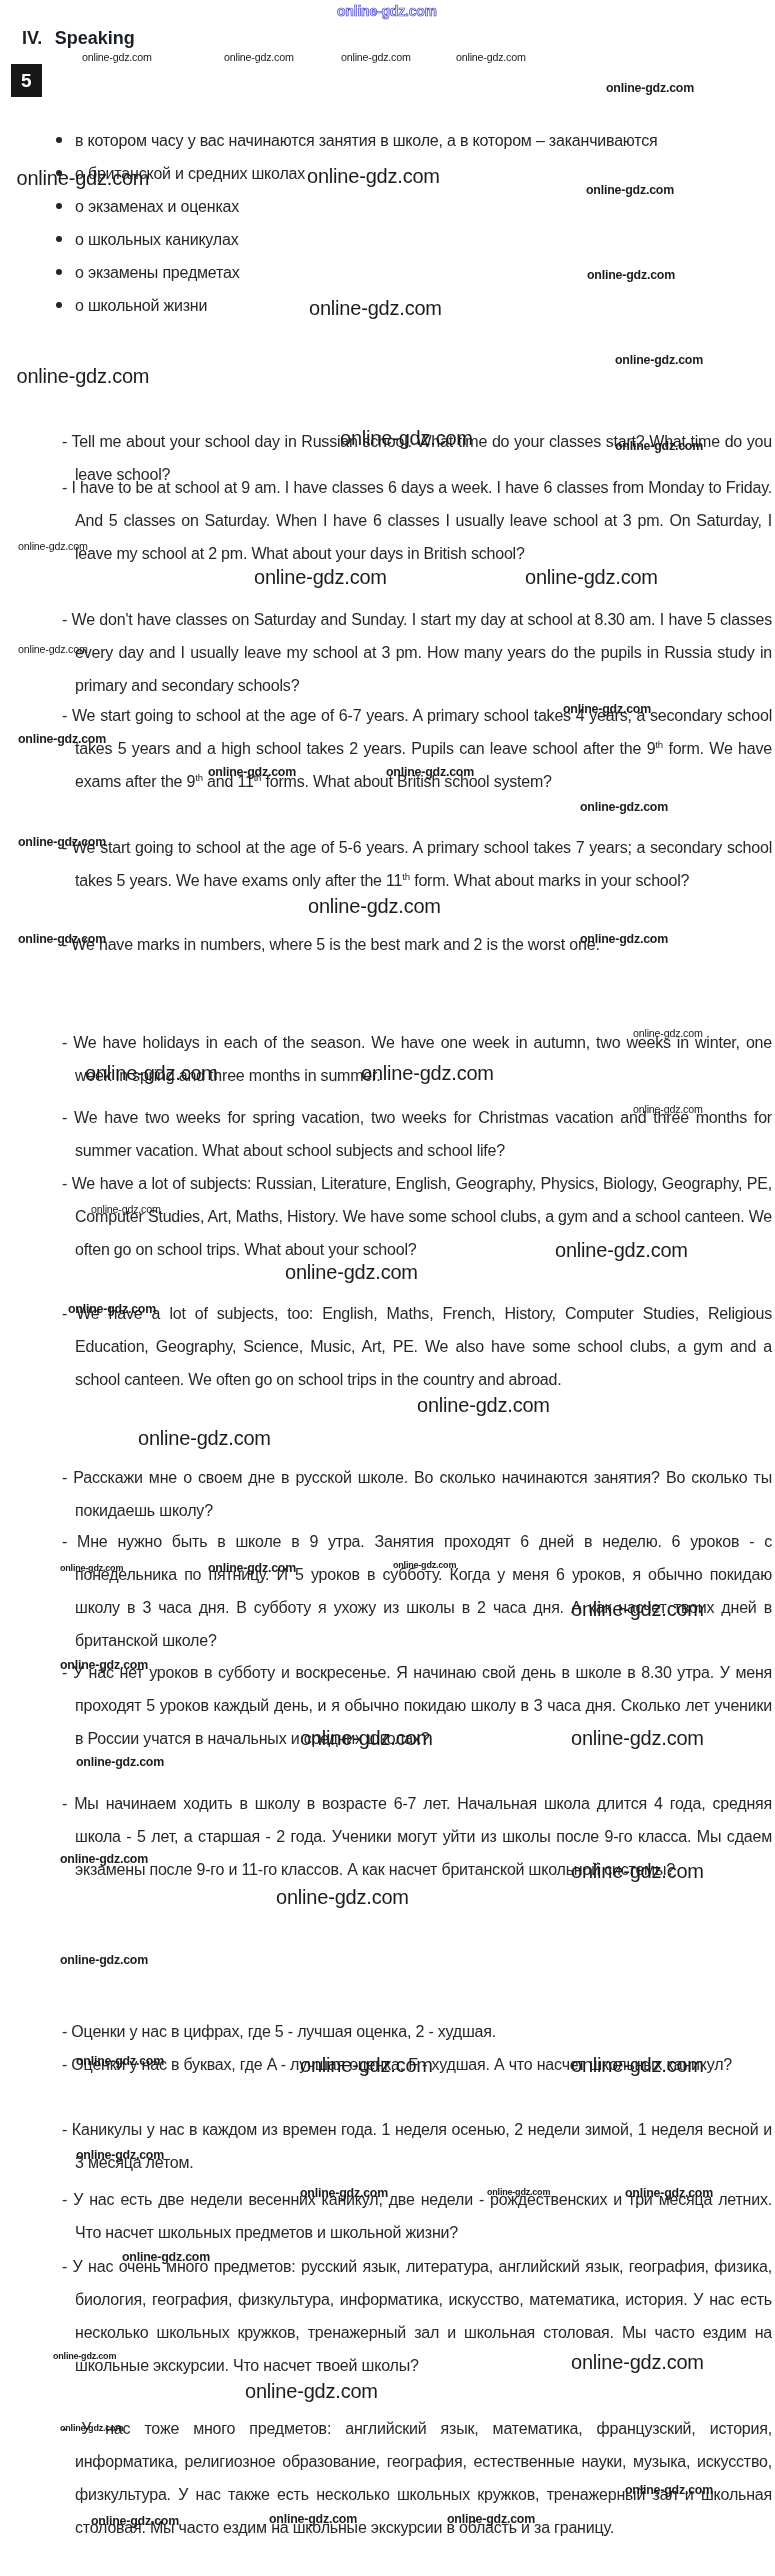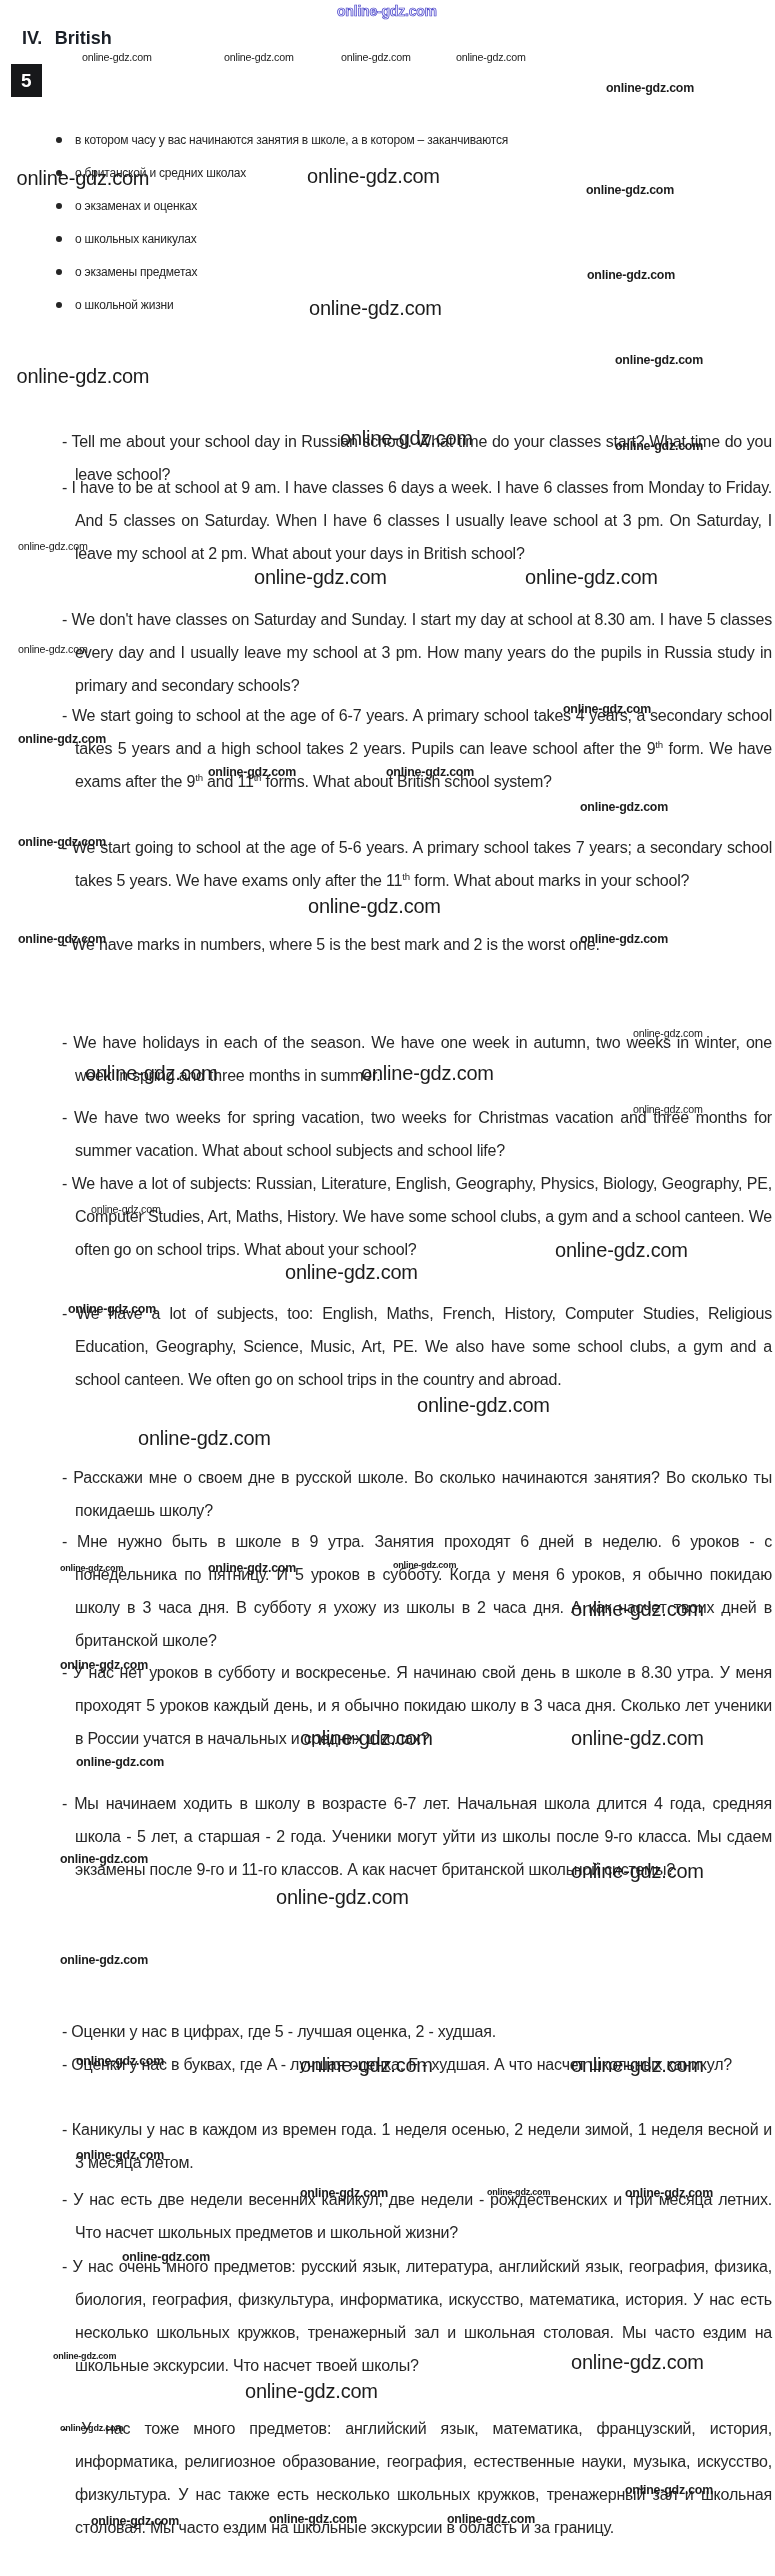--- a/index.html
+++ b/index.html
@@ -29,21 +29,21 @@
   .badge {
     left:10.7px; top:64px; width:31px; height:33px; background:#17181a; color:#ffffff;
     font-size:19px; font-weight:700; display:flex; align-items:center; justify-content:center;
   }
   .task {
     left:51px; top:59px; width:709px; font-size:17.3px; font-weight:700; color:#16191e;
     line-height:33px; text-align:justify; letter-spacing:-0.2px;
   }
   .bullets { left:53px; top:124px; width:706px; margin:0; padding:0; list-style:none; }
   .bullets li {
-    position:relative; padding-left:22px; font-size:12px; line-height:33px;
+    position:relative; padding-left:22px; font-size:16px; line-height:33px;
     text-align:justify; letter-spacing:-0.2px; min-height:33px;
   }
   .bullets li::before {
     content:""; position:absolute; left:3.3px; top:13px; width:5.8px; height:5.8px;
     border-radius:50%; background:#262626;
   }
   .para {
     position:absolute; left:62px; width:697px; z-index:2;
     font-size:16px; line-height:33px; letter-spacing:-0.2px;
     text-align:justify; padding-left:13px; text-indent:-13px; color:#272727;
@@ -116,21 +116,21 @@
   <span class="wm wm-xs" style="left:53px;top:2351px">online-gdz.com</span>
   <span class="wm wm-xl" style="left:571px;top:2351px">online-gdz.com</span>
   <span class="wm wm-xl" style="left:245px;top:2380px">online-gdz.com</span>
   <span class="wm wm-xs" style="left:60px;top:2423px">online-gdz.com</span>
   <span class="wm wm-md" style="left:625px;top:2483px">online-gdz.com</span>
   <span class="wm wm-md" style="left:91px;top:2514px">online-gdz.com</span>
   <span class="wm wm-md" style="left:269px;top:2512px">online-gdz.com</span>
   <span class="wm wm-md" style="left:447px;top:2512px">online-gdz.com</span>
 
   <div class="abs section-heading">
-    <span class="num">IV.</span><span>British</span>
+    <span class="num">IV.</span><span>Speaking</span>
   </div>
 
   <div class="abs badge">5</div>
 
   <ul class="abs bullets">
     <li>в котором часу у вас начинаются занятия в школе, а в котором – заканчиваются</li>
     <li>о британской и средних школах</li>
     <li>о экзаменах и оценках</li>
     <li>о школьных каникулах</li>
     <li>о экзамены предметах</li>

